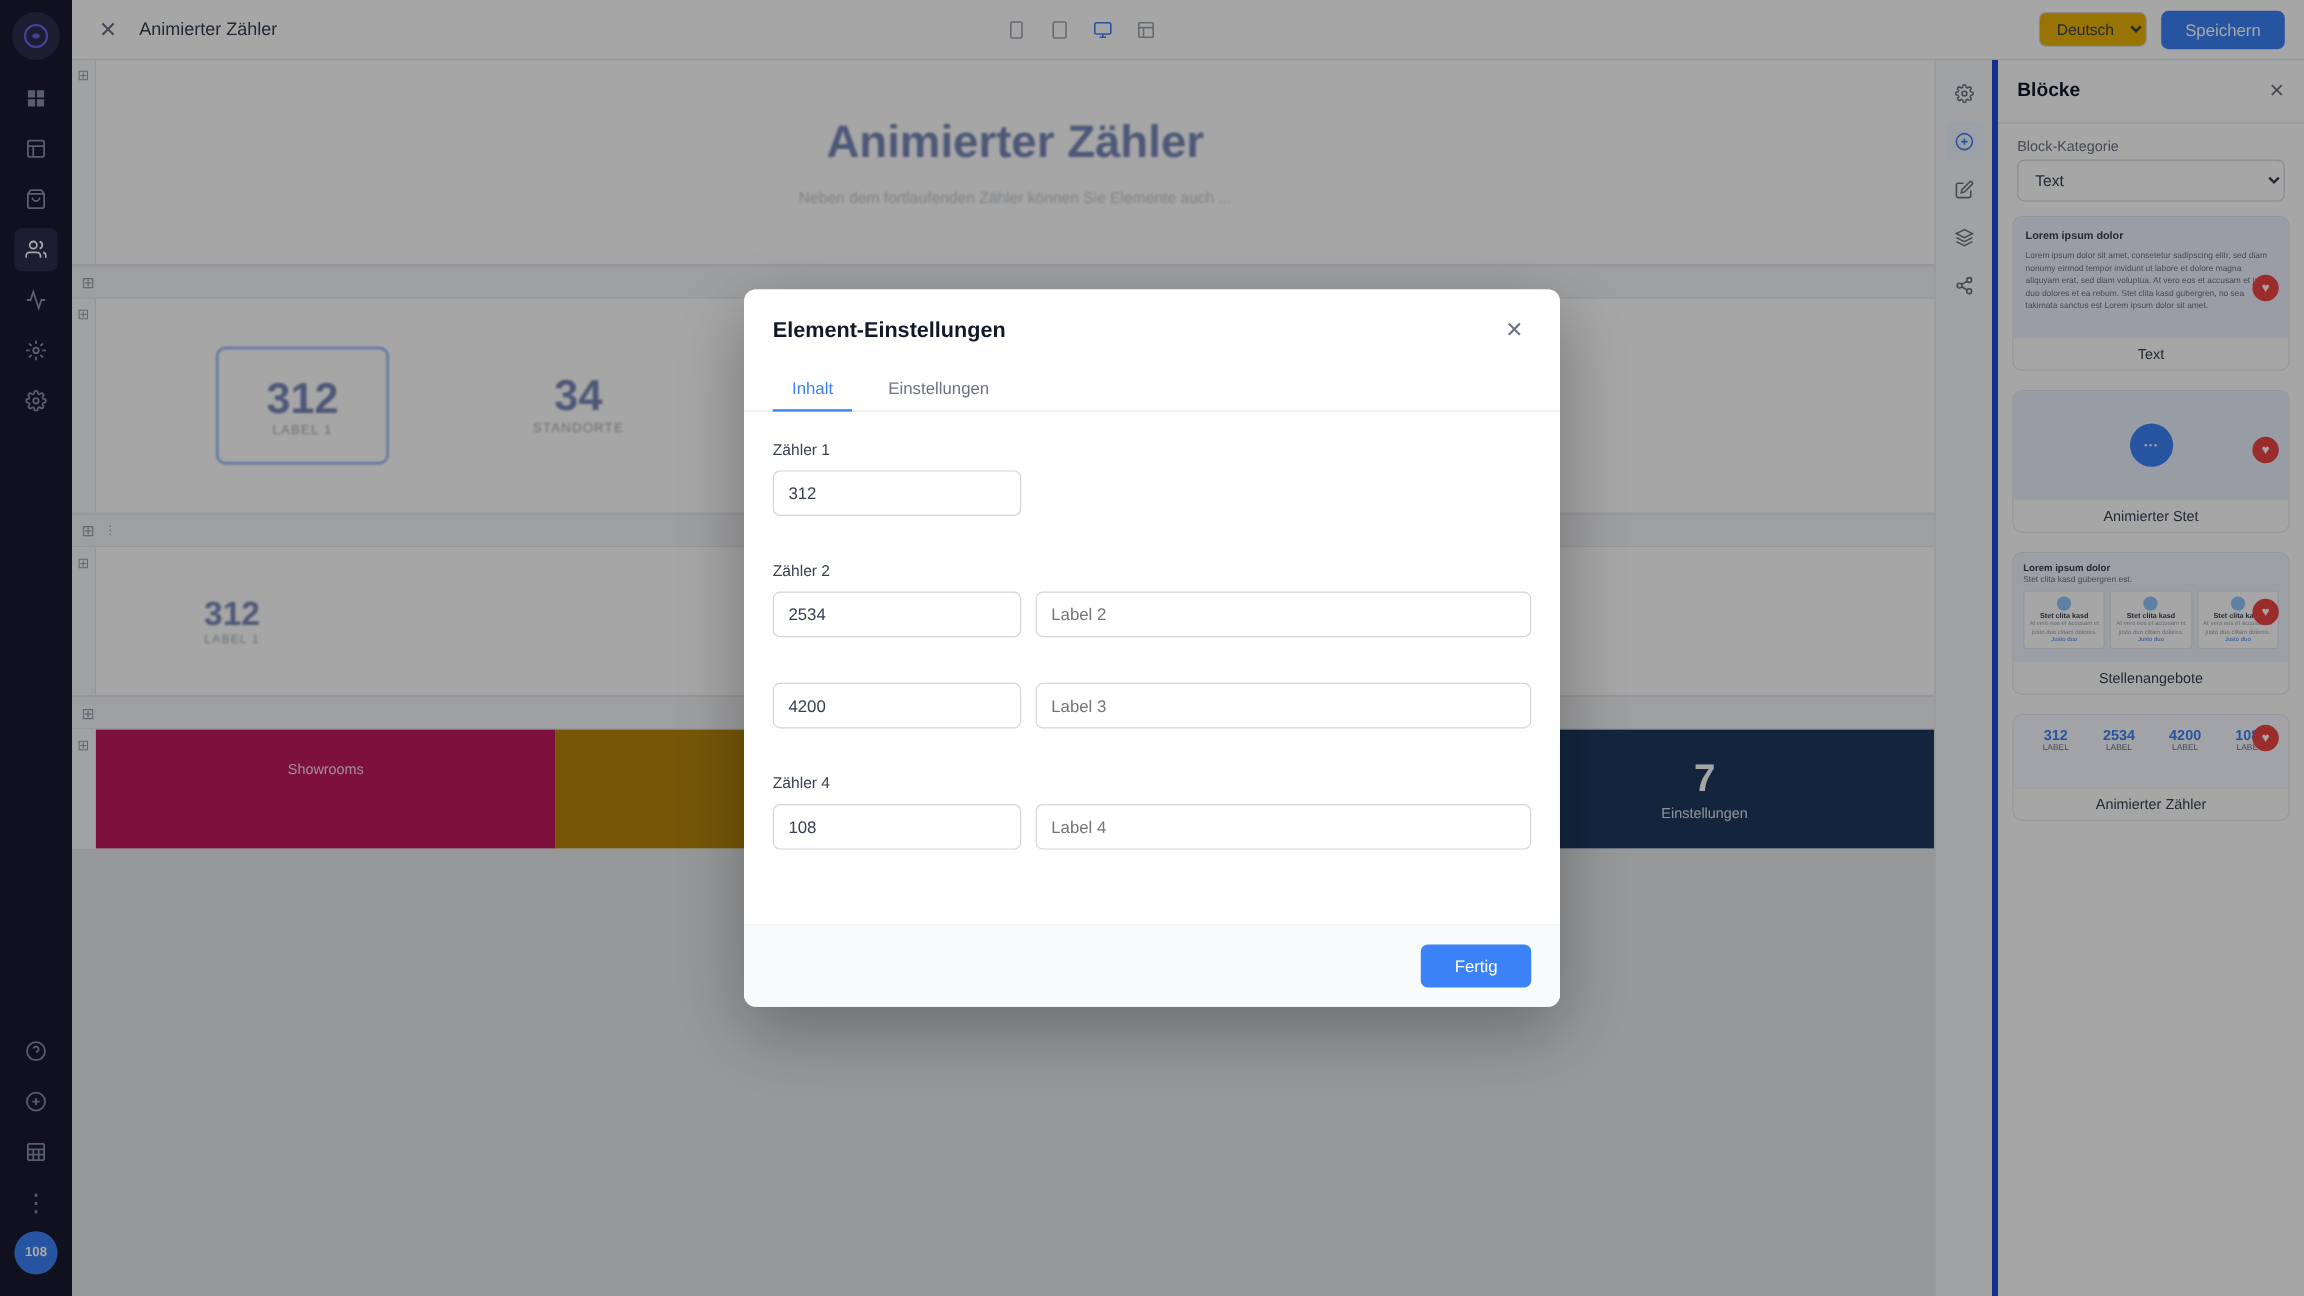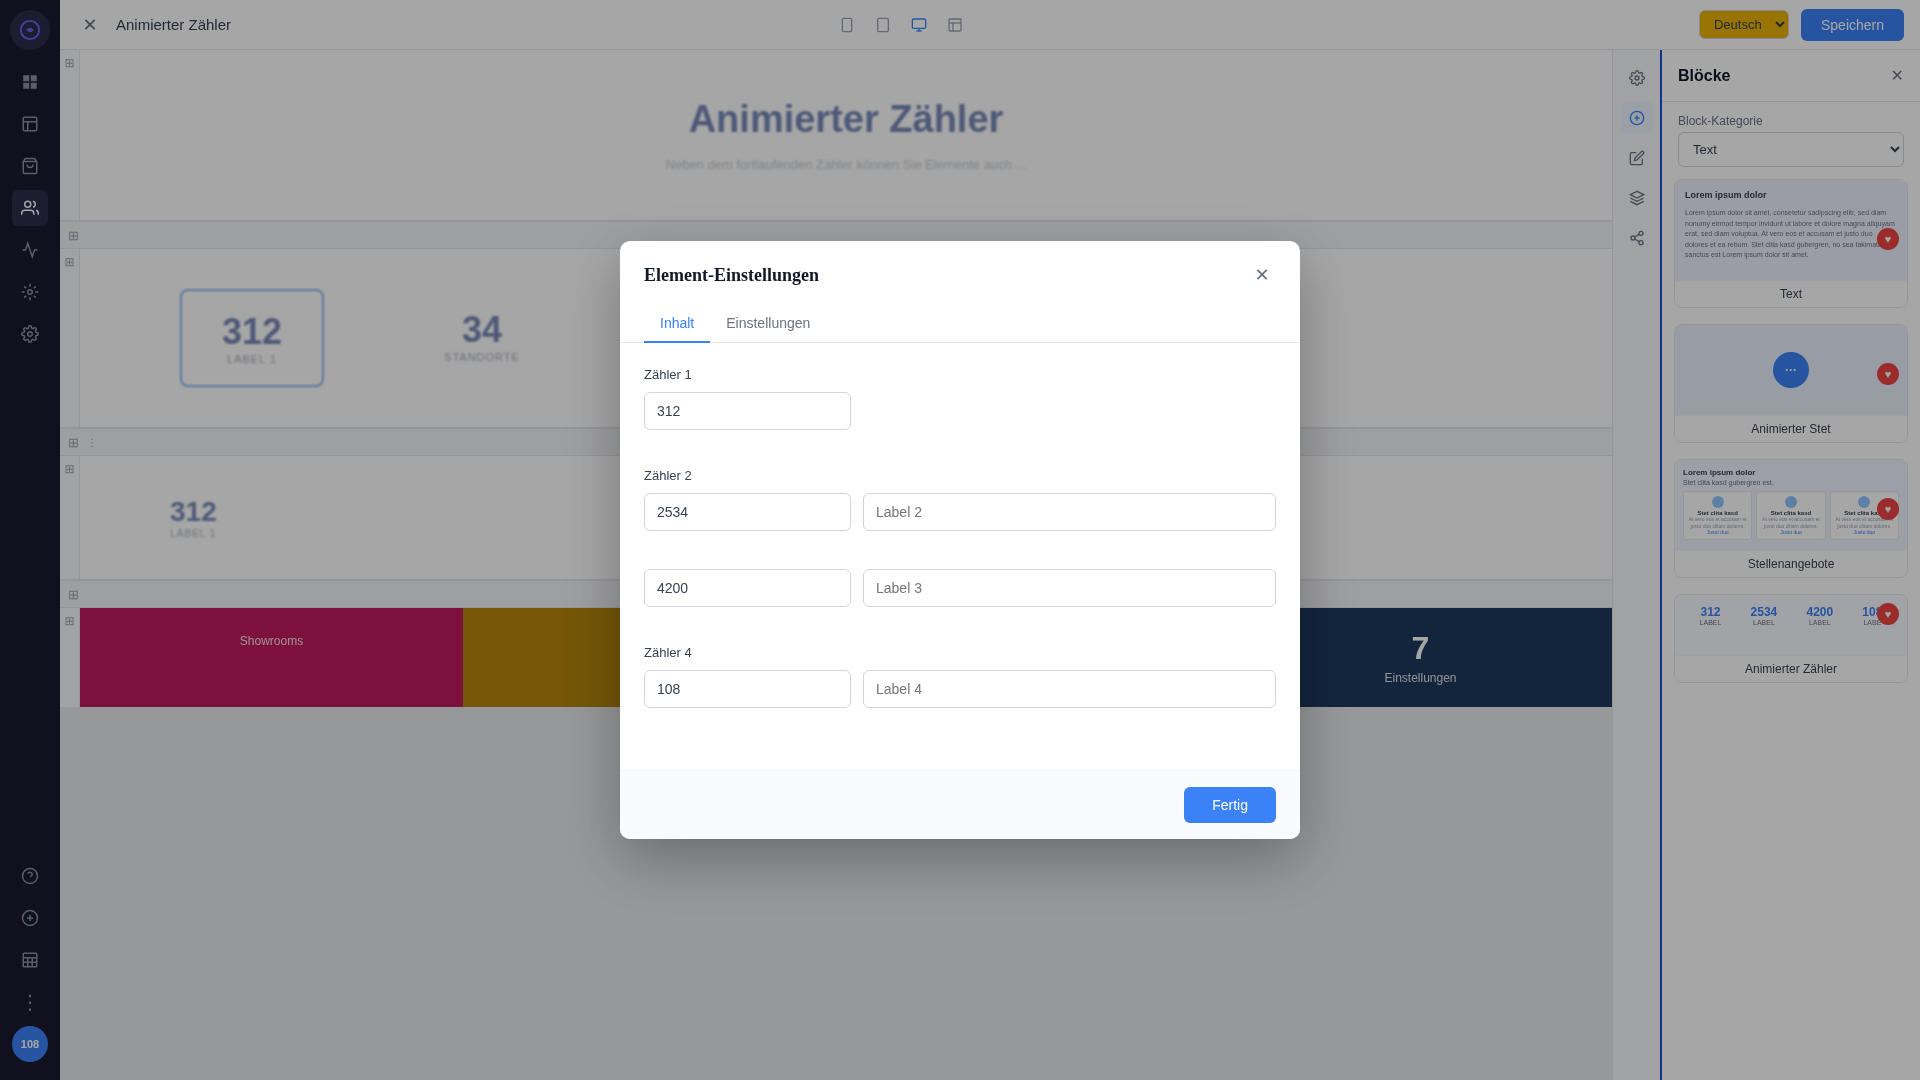--- a/index.html
+++ b/index.html
@@ -134,21 +134,21 @@
       cursor: pointer;
       color: #6b7280;
       font-size: 16px;
       border-radius: 4px;
     }
     .rs-icon.active { color: #3b82f6; background: #eff6ff; }
 
     .blocks-panel {
       width: 260px;
       background: white;
-      border-left: 2px solid #1d4ed8;
+      border-left: 5px solid #1d4ed8;
       overflow-y: auto;
     }
     .blocks-header {
       display: flex;
       align-items: center;
       justify-content: space-between;
       padding: 16px;
       border-bottom: 1px solid #e5e7eb;
     }
     .blocks-title {
@@ -233,32 +233,31 @@
     .modal-header {
       display: flex;
       align-items: center;
       justify-content: space-between;
       padding: 20px 24px 0;
     }
     .modal-title {
       font-size: 18px;
       font-weight: 600;
       color: #111827;
-      font-family: Liberation Serif, serif;
     }
     .modal-close {
       cursor: pointer;
       color: #6b7280;
       font-size: 18px;
       width: 28px; height: 28px;
       display: flex; align-items: center; justify-content: center;
     }
     .modal-tabs {
       display: flex;
-      gap: 0;
+      gap: 14px;
       padding: 0 24px;
       border-bottom: 1px solid #e5e7eb;
       margin-top: 16px;
     }
     .modal-tab {
       padding: 10px 16px;
       font-size: 14px;
       cursor: pointer;
       color: #6b7280;
       border-bottom: 2px solid transparent;

